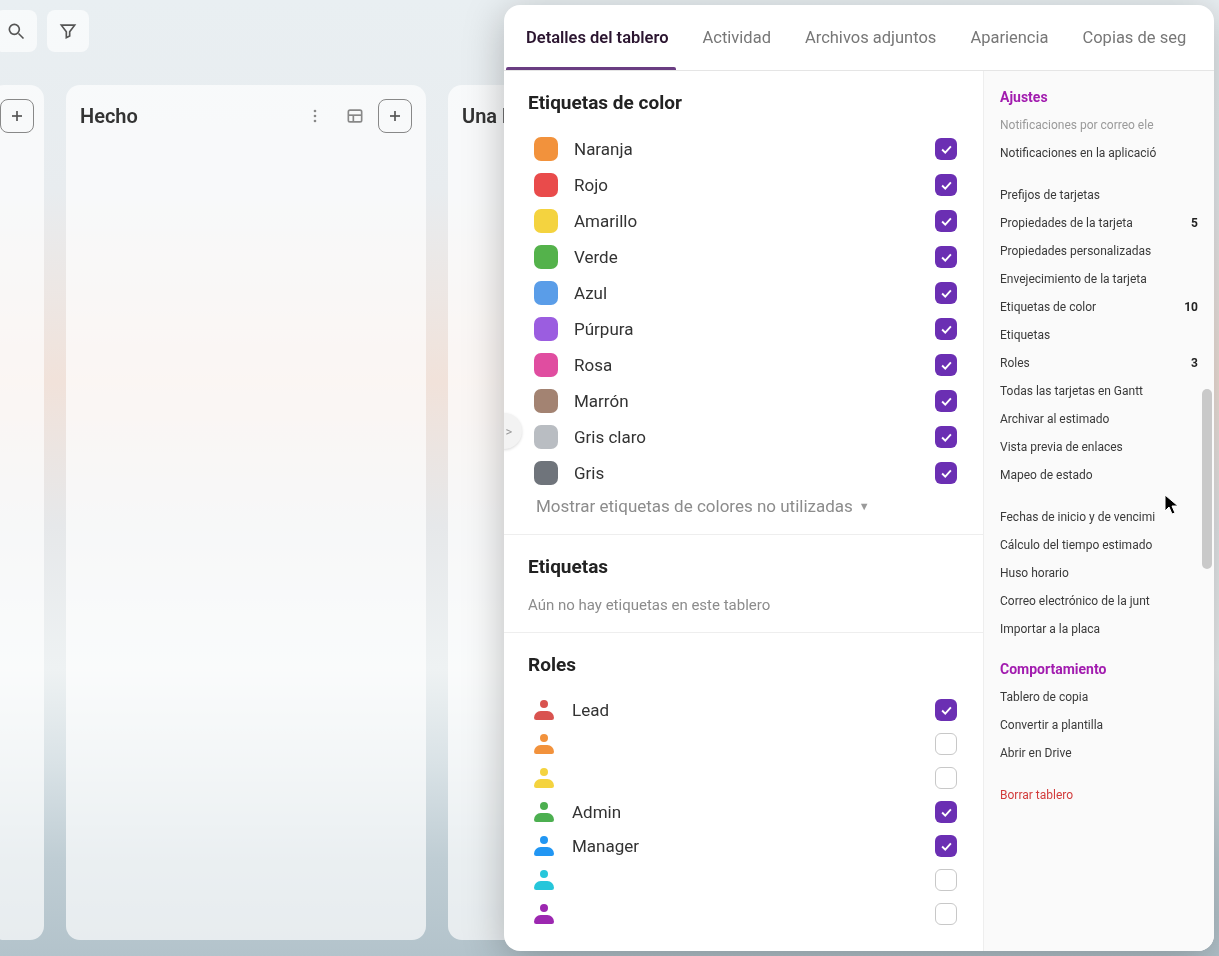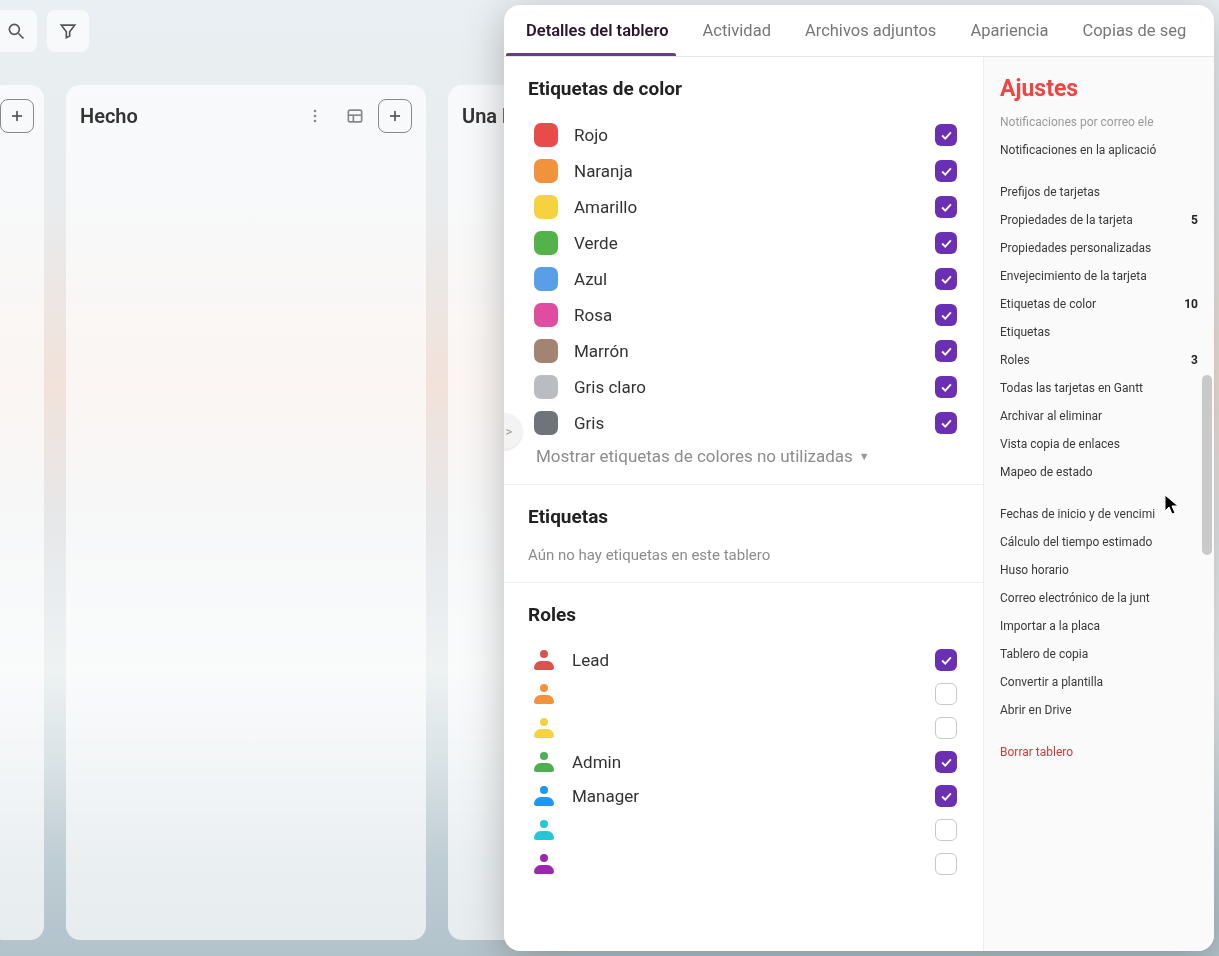--- a/index.html
+++ b/index.html
@@ -55,21 +55,21 @@
   .plus-outline { border:1.5px solid #888; }
 
   
   .panel {
     position: absolute; top: 5px; right: 5px; bottom: 5px; width: 710px;
     background: #fff; border-radius: 16px; box-shadow: 0 8px 40px rgba(0,0,0,0.25);
     display:flex; flex-direction:column; overflow:hidden;
   }
   .tabbar {
     display:flex; align-items:center; gap: 34px; padding: 0 22px;
-    border-bottom: 1px solid #e5e5e5; height: 52px; flex: 0 0 auto;
+    border-bottom: 1px solid #e5e5e5; height: 66px; flex: 0 0 auto;
     position: relative;
   }
   .tab { font-size:16.5px; color:#777; cursor:pointer; white-space:nowrap; }
   .tab.active { color:#2b1530; font-weight:600; }
   .tab-underline { position:absolute; bottom:0; left:2px; width:170px; height:3px; background:#6a3d82; border-radius:2px 2px 0 0; }
   .tabbar-right-accent { width:14px; height:14px; background:#7b3ac7; border-radius:4px; margin-left:auto; }
 
   .panel-body { flex:1; display:flex; overflow:hidden; }
   .main-col { flex:1; overflow-y:auto; border-right:1px solid #eee; }
   .side-col { width: 230px; background:#fafafa; overflow:hidden; position:relative; }
@@ -95,21 +95,21 @@
   .empty-text { font-size:15px; color:#8c8c8c; }
 
   .role-row { display:flex; align-items:center; justify-content:space-between; padding:5px 2px 5px 6px; margin-bottom:2px; }
   .role-left { display:flex; align-items:flex-end; gap:18px; }
   .role-label { font-size:17px; color:#333; }
   .person-icon { width:20px; height:20px; position:relative; }
   .person-icon .head { position:absolute; top:0; left:50%; transform:translateX(-50%); width:8px; height:8px; border-radius:50%; }
   .person-icon .body { position:absolute; bottom:0; left:0; right:0; height:9px; border-radius:9px 9px 3px 3px; }
 
   
-  .side-h { font-size:23px; font-weight:700; color:#ef4444; padding: 18px 16px 6px; }
+  .side-h { font-size:14px; font-weight:700; color:#a21caf; padding: 18px 16px 6px; }
   .side-item { display:flex; align-items:flex-end; justify-content:space-between; padding:7px 16px; font-size:12px; color:#3a3a3a; cursor:pointer; white-space:nowrap; overflow:hidden; }
   .side-item .count { font-weight:700; color:#222; }
   .side-item.faded { color:#9a9a9a; }
   .side-sep { height:14px; }
   .side-danger { color:#d23b3b; }
 
   .drag-handle { position:absolute; left:-18px; top:408px; width:36px; height:36px; background:#f3f3f3; border-radius:50%; display:flex; align-items:center; justify-content:center; color:#999; box-shadow:0 1px 3px rgba(0,0,0,0.15); font-size:13px; }
 
   .cursor { position:absolute; pointer-events:none; }
 </style>
@@ -190,42 +190,42 @@
     <div class="tab-underline"></div>
   </div>
 
   <div class="panel-body">
     <div class="main-col">
       <div class="section">
         <h2>Etiquetas de color</h2>
         <div id="color-list">
             <div class="color-row">
               <div class="color-left">
+                <span class="swatch" style="background:#f2923c"></span>
+                <span class="color-label">Naranja</span>
+              </div>
+              <span class="chk on">
+                <svg viewBox="0 0 24 24">
+                  <polyline points="5 12 10 17 19 7"></polyline>
+                </svg>
+              </span>
+            </div>
+            <div class="color-row">
+              <div class="color-left">
                 <span class="swatch" style="background:#e94b4b"></span>
                 <span class="color-label">Rojo</span>
               </div>
               <span class="chk on">
                 <svg viewBox="0 0 24 24">
                   <polyline points="5 12 10 17 19 7"></polyline>
                 </svg>
               </span>
             </div>
             <div class="color-row">
               <div class="color-left">
-                <span class="swatch" style="background:#f2923c"></span>
-                <span class="color-label">Naranja</span>
-              </div>
-              <span class="chk on">
-                <svg viewBox="0 0 24 24">
-                  <polyline points="5 12 10 17 19 7"></polyline>
-                </svg>
-              </span>
-            </div>
-            <div class="color-row">
-              <div class="color-left">
                 <span class="swatch" style="background:#f4d33f"></span>
                 <span class="color-label">Amarillo</span>
               </div>
               <span class="chk on">
                 <svg viewBox="0 0 24 24">
                   <polyline points="5 12 10 17 19 7"></polyline>
                 </svg>
               </span>
             </div>
             <div class="color-row">
@@ -236,20 +236,31 @@
               <span class="chk on">
                 <svg viewBox="0 0 24 24">
                   <polyline points="5 12 10 17 19 7"></polyline>
                 </svg>
               </span>
             </div>
             <div class="color-row">
               <div class="color-left">
                 <span class="swatch" style="background:#5a9de8"></span>
                 <span class="color-label">Azul</span>
+              </div>
+              <span class="chk on">
+                <svg viewBox="0 0 24 24">
+                  <polyline points="5 12 10 17 19 7"></polyline>
+                </svg>
+              </span>
+            </div>
+            <div class="color-row">
+              <div class="color-left">
+                <span class="swatch" style="background:#9b5de0"></span>
+                <span class="color-label">Púrpura</span>
               </div>
               <span class="chk on">
                 <svg viewBox="0 0 24 24">
                   <polyline points="5 12 10 17 19 7"></polyline>
                 </svg>
               </span>
             </div>
             <div class="color-row">
               <div class="color-left">
                 <span class="swatch" style="background:#e04da0"></span>
@@ -426,44 +437,45 @@
             <span>Etiquetas</span>
           </div>
           <div class="side-item">
             <span>Roles</span>
             <span class="count">3</span>
           </div>
           <div class="side-item">
             <span>Todas las tarjetas en Gantt</span>
           </div>
           <div class="side-item">
-            <span>Archivar al eliminar</span>
-          </div>
-          <div class="side-item">
-            <span>Vista copia de enlaces</span>
+            <span>Archivar al estimado</span>
+          </div>
+          <div class="side-item">
+            <span>Vista previa de enlaces</span>
           </div>
           <div class="side-item">
             <span>Mapeo de estado</span>
           </div>
           <div class="side-sep"></div>
           <div class="side-item">
             <span>Fechas de inicio y de vencimi</span>
           </div>
           <div class="side-item">
             <span>Cálculo del tiempo estimado</span>
           </div>
           <div class="side-item">
             <span>Huso horario</span>
           </div>
           <div class="side-item">
             <span>Correo electrónico de la junt</span>
           </div>
           <div class="side-item">
             <span>Importar a la placa</span>
           </div>
+          <div class="side-h">Comportamiento</div>
           <div class="side-item">
             <span>Tablero de copia</span>
           </div>
           <div class="side-item">
             <span>Convertir a plantilla</span>
           </div>
           <div class="side-item">
             <span>Abrir en Drive</span>
           </div>
           <div class="side-sep"></div>

